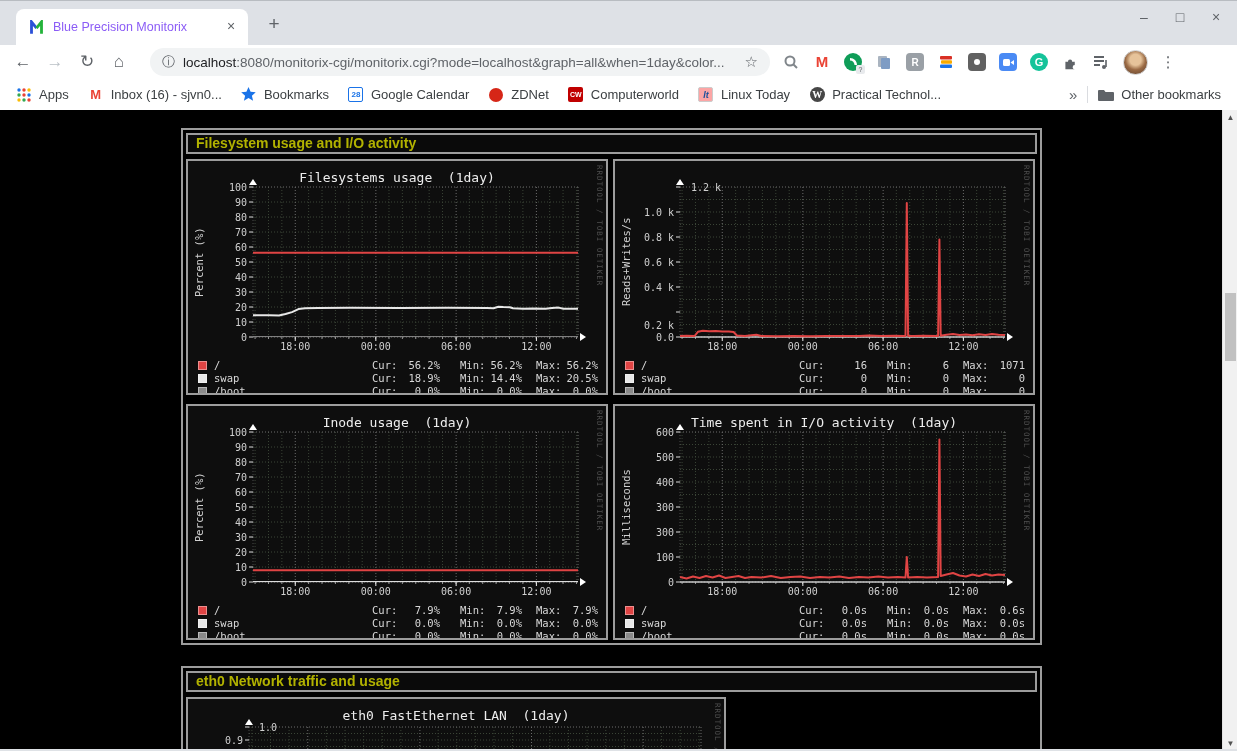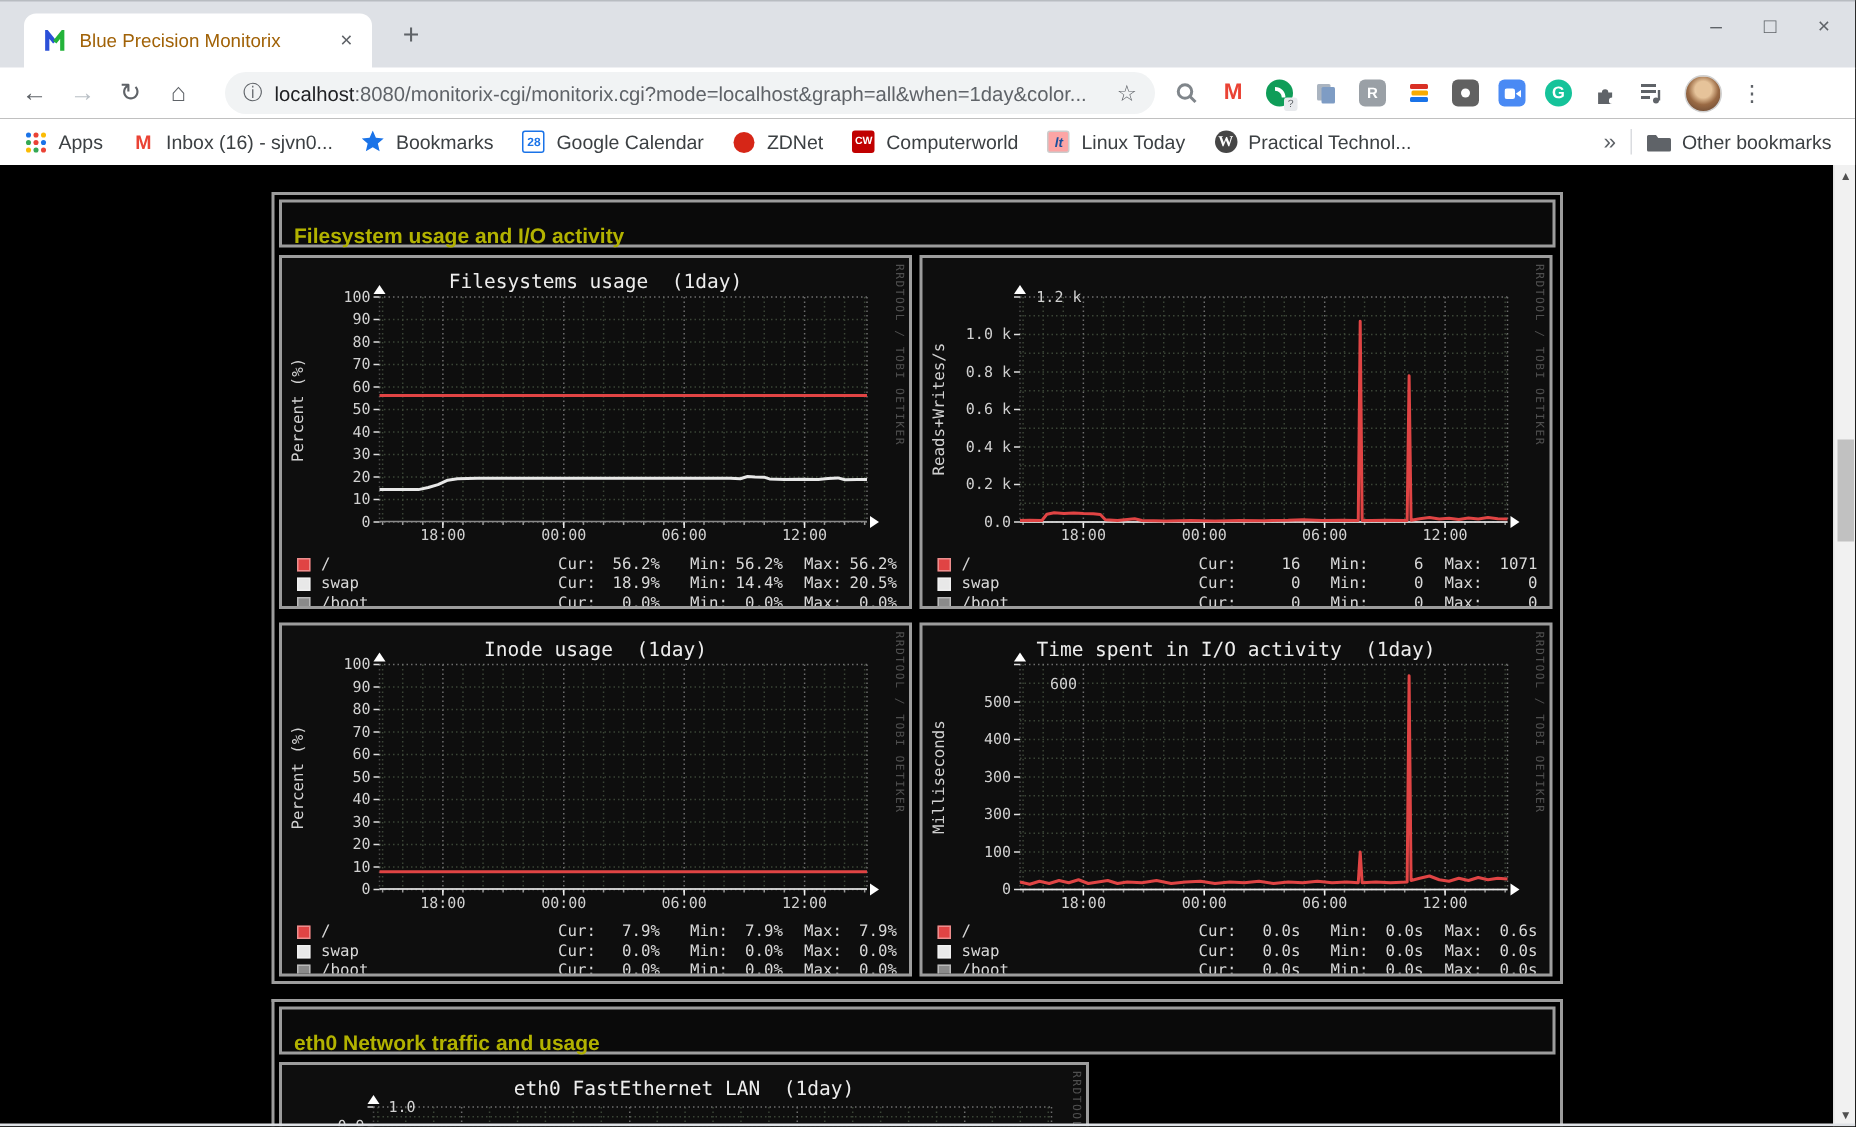--- a/index.html
+++ b/index.html
@@ -2,21 +2,21 @@
 <html><head>
 <meta charset="utf-8">
 <style>
   html,body{margin:0;padding:0;background:#222;}
   .screen{position:relative;width:1237px;height:751px;overflow:hidden;background:#000;
           font-family:"Liberation Sans",sans-serif;-webkit-font-smoothing:antialiased;}
   
   .tabstrip{position:absolute;left:0;top:0;width:100%;height:45px;background:#dee1e6;border-top:1px solid #b8bcc1;}
   .tab{position:absolute;left:16px;top:8px;width:232px;height:37px;background:#fff;border-radius:8px 8px 0 0;}
   .favicon{position:absolute;left:13px;top:11px;width:15px;height:15px;}
-  .tab-title{position:absolute;left:37px;top:11px;font-size:12.5px;color:#a16207;white-space:nowrap;overflow:hidden;width:165px;}
+  .tab-title{position:absolute;left:37px;top:11px;font-size:12.5px;color:#8b5cf6;white-space:nowrap;overflow:hidden;width:165px;}
   .tab-close{position:absolute;right:8px;top:9px;width:18px;height:18px;text-align:center;line-height:17px;font-size:14px;color:#5f6368;border-radius:50%;}
   .newtab{position:absolute;left:262px;top:11px;width:24px;height:24px;text-align:center;line-height:23px;font-size:19px;color:#5f6368;}
   .wincontrols{position:absolute;right:14px;top:8px;display:flex;gap:22px;color:#5f6368;font-size:14px;}
   .wincontrols span{width:14px;text-align:center;}
   .toolbar{position:absolute;left:0;top:45px;width:100%;height:34px;background:#fff;display:flex;align-items:center;padding-left:10px;box-sizing:border-box;}
   .navbtn{width:26px;height:26px;margin-right:6px;text-align:center;line-height:26px;font-size:17px;color:#5f6368;flex:none;}
   .navbtn.disabled{color:#bac0c6;}
   .omnibox{flex:none;margin-left:12px;width:620px;height:28px;background:#f1f3f4;border-radius:14px;display:flex;align-items:center;padding:0 12px;box-sizing:border-box;}
   .info-ic{color:#5f6368;font-size:13px;margin-right:8px;flex:none;}
   .url{font-size:13.5px;white-space:nowrap;overflow:hidden;flex:1;}
@@ -41,21 +41,21 @@
   .mini{font-size:9px;font-weight:bold;}
   
   .page{position:absolute;left:0;top:110px;width:1237px;height:641px;background:#000;overflow:hidden;}
   .scrollbar{position:absolute;right:0;top:0;width:15px;height:641px;background:#f1f1f1;border-left:1px solid #e3e3e3;box-sizing:border-box;}
   .sb-arrow{position:absolute;left:0;width:15px;height:15px;color:#505050;font-size:8px;text-align:center;line-height:15px;}
   .sb-up{top:0;} .sb-down{bottom:0;}
   .sb-thumb{position:absolute;left:2px;top:183px;width:11px;height:68px;background:#c1c1c1;}
   .mx-section{position:absolute;width:861px;border:2px solid #9c9c9c;background:#000;padding:3px;box-sizing:border-box;}
   .s1{left:181px;top:18px;}
   .s2{left:181px;top:556px;height:200px;border-bottom:none;}
-  .mx-header{border:2px solid #9c9c9c;background:#0a0a0a;height:21px;box-sizing:border-box;line-height:17px;padding:14px 8px;
+  .mx-header{border:2px solid #9c9c9c;background:#0a0a0a;height:21px;box-sizing:border-box;line-height:17px;padding:0 8px;
              font-size:14px;font-weight:bold;color:#b2b200;}
   .mx-grid{margin-top:5px;display:flex;flex-wrap:wrap;gap:9px 5px;}
   .panel{position:relative;background:#0e0e0e;border:2px solid #9c9c9c;overflow:hidden;}
   .panel.main{width:418px;height:232px;}
   .panel.wide{width:536px;height:150px;}
   .graph-title{position:absolute;left:0;top:9px;width:100%;text-align:center;color:#ededed;
                font-family:"DejaVu Sans Mono",monospace;font-size:13px;white-space:pre;}
   .watermark{position:absolute;right:2px;top:4px;writing-mode:vertical-rl;font-family:"DejaVu Sans Mono",monospace;
              font-size:7.5px;letter-spacing:1px;color:#4f4f4f;white-space:pre;}
   svg.plot{position:absolute;overflow:visible;}
@@ -498,21 +498,21 @@
               <polygon points="327,146 327,154 333,150" fill="#ffffff"></polygon>
               <polyline points="0.0,150.0 325.0,150.0" fill="none" stroke="#8a8a8a" stroke-width="1" stroke-linejoin="round"></polyline>
               <polyline points="0.0,150.0 325.0,150.0" fill="none" stroke="#e8e8e8" stroke-width="1" stroke-linejoin="round"></polyline>
               <polyline points="0.0,149.0 6.5,148.8 14.6,149.0 17.9,144.8 22.8,143.8 29.3,144.3 35.8,144.0 42.3,144.4 48.8,144.5 53.6,145.0 56.9,148.5 65.0,149.0 71.5,148.3 76.4,147.8 81.3,149.0 97.5,149.3 113.7,149.0 130.0,149.3 146.3,149.0 162.5,149.1 178.8,148.9 188.5,148.5 201.5,149.0 214.5,148.8 224.2,149.0 225.5,149.0 226.8,16.1 228.1,149.0 234.0,149.0 243.8,148.8 256.8,149.0 258.1,149.0 259.4,52.5 260.7,148.8 266.5,147.8 273.0,147.0 279.5,148.0 286.0,147.5 292.5,148.3 299.0,147.3 305.5,148.0 312.0,147.0 318.5,147.8 325.0,148.0" fill="none" stroke="#e04444" stroke-width="2" stroke-linejoin="round"></polyline>
             </svg>
         <div class="ytick" style="left: 0px; width: 59px; top: 21px; padding-left: 47px;">1.2 k</div>
             <div class="ytick" style="left: 0px; width: 59px; top: 46px;">1.0 k</div>
             <div class="ytick" style="left: 0px; width: 59px; top: 71px;">0.8 k</div>
             <div class="ytick" style="left: 0px; width: 59px; top: 96px;">0.6 k</div>
             <div class="ytick" style="left: 0px; width: 59px; top: 121px;">0.4 k</div>
-            <div class="ytick" style="left: 0px; width: 59px; top: 146px;">0.2 k</div>
+            <div class="ytick" style="left: 0px; width: 59px; top: 159px;">0.2 k</div>
             <div class="ytick" style="left: 0px; width: 59px; top: 171px;">0.0</div>
             <div class="xtick" style="left: 82.25px; width: 50px; top: 180px;">18:00</div>
             <div class="xtick" style="left: 162.85px; width: 50px; top: 180px;">00:00</div>
             <div class="xtick" style="left: 243.125px; width: 50px; top: 180px;">06:00</div>
             <div class="xtick" style="left: 323.4px; width: 50px; top: 180px;">12:00</div>
             <div class="ylabel" style="left: 4px; top: 26px; height: 150px;">Reads+Writes/s</div>
             <div class="legend" style="top: 198px;">
               <div class="lg-row">
                 <div class="lg-swatch" style="background: rgb(224, 68, 68);"></div>
                 <div class="lg-name">/</div>
@@ -797,21 +797,21 @@
               <line x1="42.25" y1="150" x2="42.25" y2="154" stroke="#eeeeee"></line>
               <line x1="122.85" y1="150" x2="122.85" y2="154" stroke="#eeeeee"></line>
               <line x1="203.125" y1="150" x2="203.125" y2="154" stroke="#eeeeee"></line>
               <line x1="283.4" y1="150" x2="283.4" y2="154" stroke="#eeeeee"></line>
               <polygon points="-4,-2 4,-2 0,-8" fill="#ffffff"></polygon>
               <polygon points="327,146 327,154 333,150" fill="#ffffff"></polygon>
               <polyline points="0.0,150.0 325.0,150.0" fill="none" stroke="#8a8a8a" stroke-width="1" stroke-linejoin="round"></polyline>
               <polyline points="0.0,150.0 325.0,150.0" fill="none" stroke="#e8e8e8" stroke-width="1" stroke-linejoin="round"></polyline>
               <polyline points="0.0,145.0 6.5,146.5 13.0,144.5 19.5,146.0 26.0,144.0 32.5,145.5 39.0,143.5 45.5,146.0 52.0,145.0 58.5,144.0 65.0,146.0 71.5,145.0 81.3,145.5 91.0,144.0 100.8,146.0 110.5,145.0 120.3,144.5 130.0,146.0 139.8,145.0 149.5,145.5 159.3,144.5 169.0,146.0 178.8,145.0 188.5,145.5 198.3,144.5 208.0,145.5 217.8,145.0 225.5,145.5 226.8,125.0 228.1,145.5 237.3,145.0 247.0,145.5 258.1,145.0 259.4,7.5 260.7,144.0 266.5,142.5 273.0,141.0 279.5,143.5 286.0,144.5 292.5,142.5 299.0,144.0 305.5,142.0 312.0,143.5 318.5,142.5 325.0,143.0" fill="none" stroke="#e04444" stroke-width="2" stroke-linejoin="round"></polyline>
             </svg>
-        <div class="ytick" style="left: 0px; width: 59px; top: 34px; padding-left: 44px;">600</div>
+        <div class="ytick" style="left: 0px; width: 59px; top: 21px;">600</div>
             <div class="ytick" style="left: 0px; width: 59px; top: 46px;">500</div>
             <div class="ytick" style="left: 0px; width: 59px; top: 71px;">400</div>
             <div class="ytick" style="left: 0px; width: 59px; top: 96px;">300</div>
             <div class="ytick" style="left: 0px; width: 59px; top: 121px;">300</div>
             <div class="ytick" style="left: 0px; width: 59px; top: 146px;">100</div>
             <div class="ytick" style="left: 0px; width: 59px; top: 171px;">0</div>
             <div class="xtick" style="left: 82.25px; width: 50px; top: 180px;">18:00</div>
             <div class="xtick" style="left: 162.85px; width: 50px; top: 180px;">00:00</div>
             <div class="xtick" style="left: 243.125px; width: 50px; top: 180px;">06:00</div>
             <div class="xtick" style="left: 323.4px; width: 50px; top: 180px;">12:00</div>

